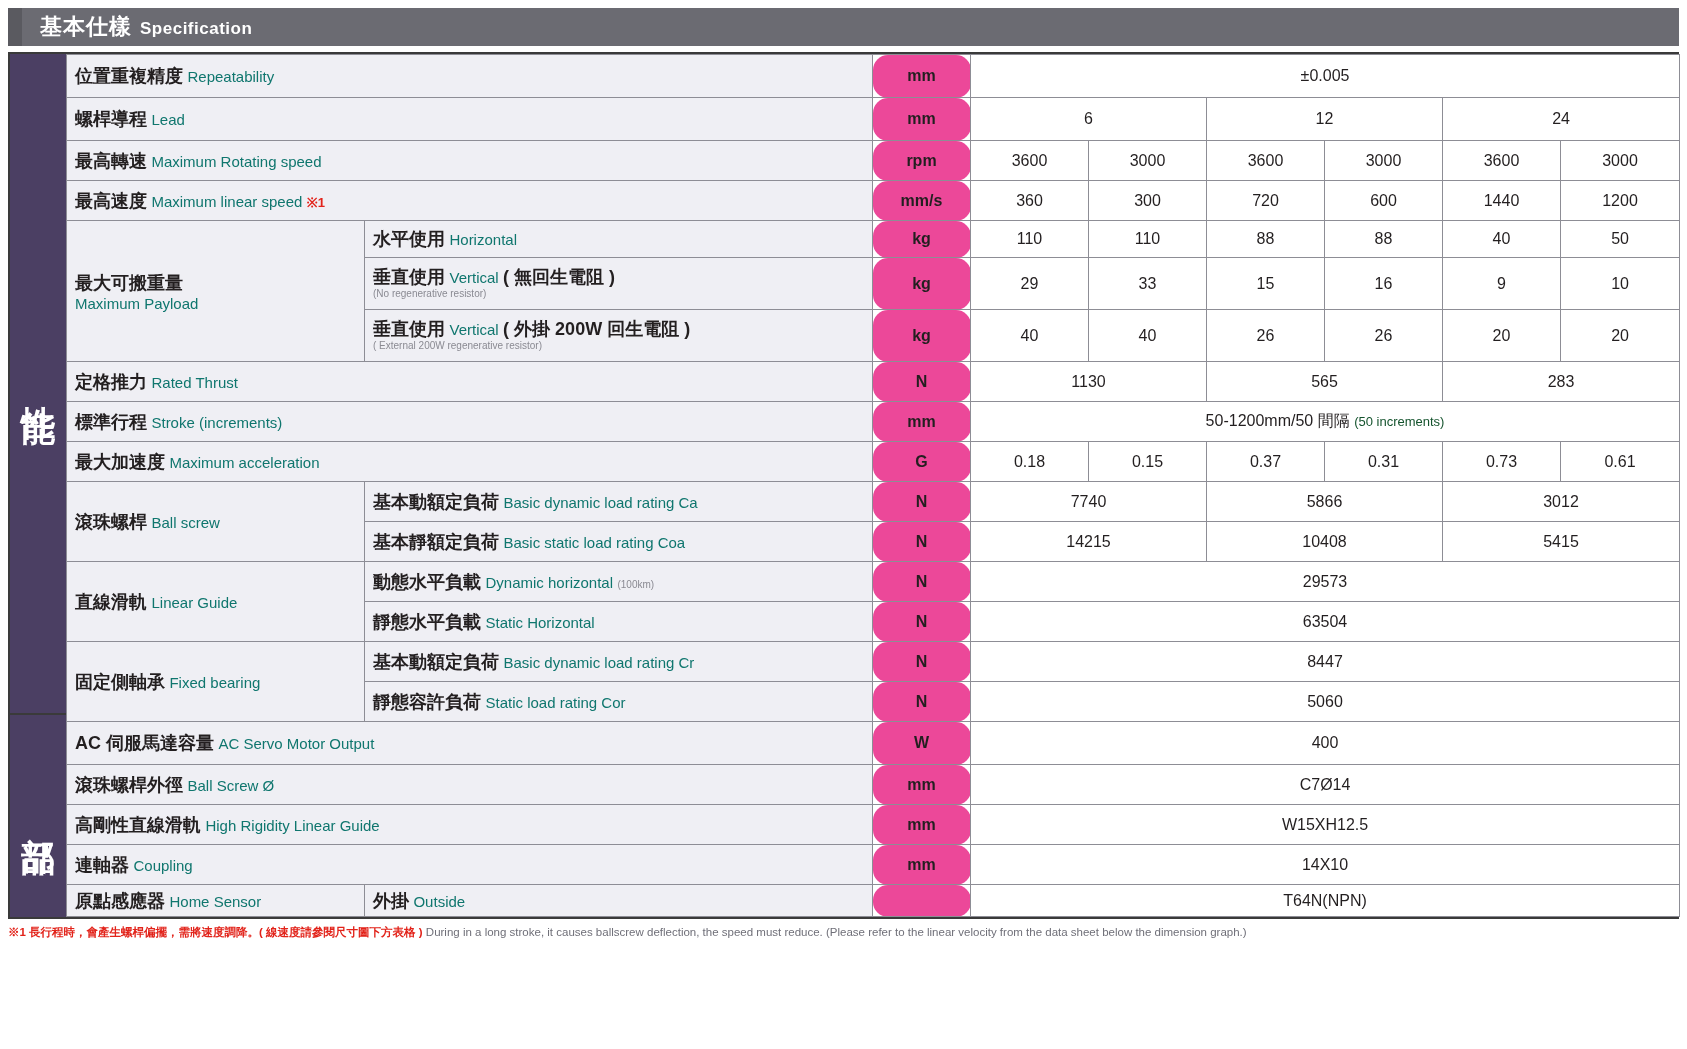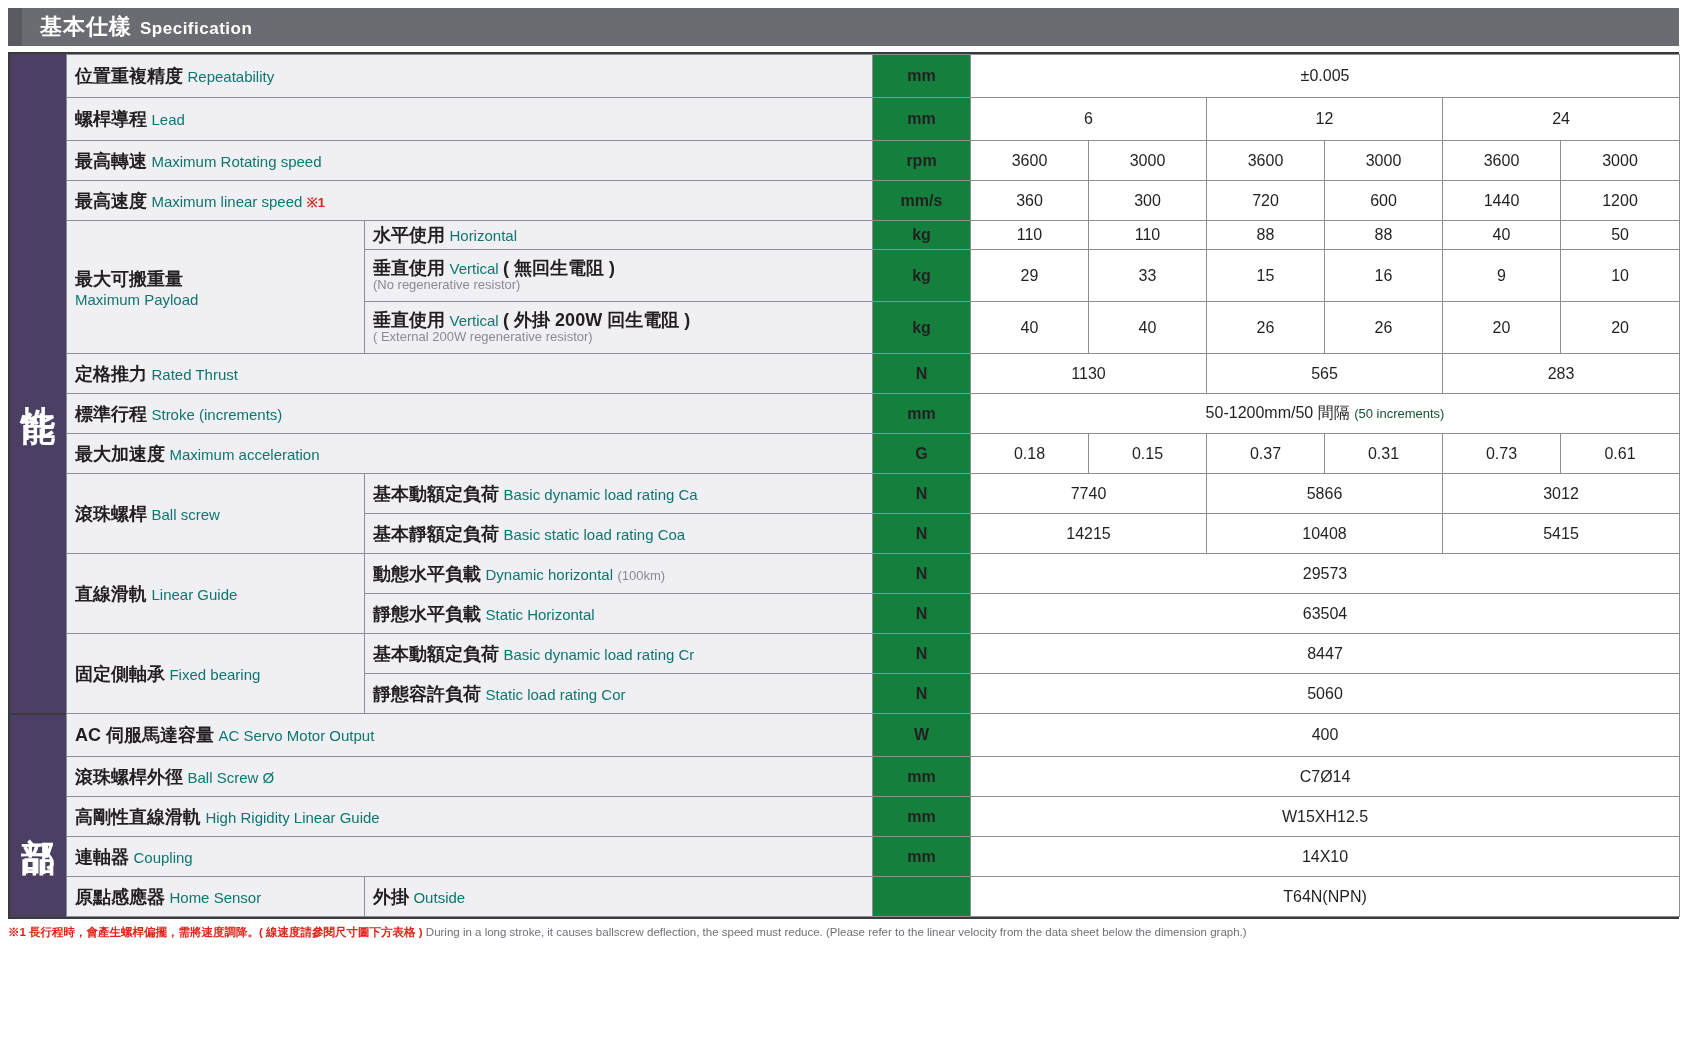--- a/index.html
+++ b/index.html
@@ -45,23 +45,23 @@
     border:1px solid #8d8d95;
     padding:0 8px;
     font-size:16px;
     box-sizing:border-box;
     vertical-align:middle;
   }
   .lbl{background:#efeff4;}
   .lbl-plain{background:#efeff4;}
   .cn{font-size:18px;font-weight:bold;color:#231f20;}
   .en{font-size:15px;color:#0f766e;font-weight:normal;}
-  .en-sm{font-size:13px;color:#8a8a92;}
+  .en-sm{font-size:10px;color:#8a8a92;}
   .note-red{color:#e2231a;font-size:13px;font-weight:bold;}
-  .unit{text-align:center;background:#15803d;font-weight:bold;font-size:17px;}
+  .unit{text-align:center;background:#ec4899;font-weight:bold;font-size:17px;border-radius:15px;}
   .val{text-align:center;font-size:19px;background:#ffffff;}
   .val-sm{text-align:center;font-size:18px;background:#ffffff;}
   .sub{font-size:13px;color:#14532d;}
   .two-line{line-height:1.15;padding-top:3px;padding-bottom:3px;}
 
   .footnote{
     margin-top:6px;font-size:11.5px;color:#4a4a52;line-height:1.3;
     white-space:nowrap;
   }
   .footnote .fn-cn{color:#e2231a;font-weight:bold;text-align:center;}
@@ -341,21 +341,21 @@
       <tr>
         <td class="lbl" colspan="2" style="height:40px;">
           <span class="cn">連軸器</span>
           <span class="en">Coupling</span>
         </td>
         <td class="unit">mm</td>
         <td class="val" colspan="6">14X10</td>
       </tr>
 
       <tr>
-        <td class="lbl" style="height:40px;">
+        <td class="lbl" style="height:32px;">
           <span class="cn">原點感應器</span>
           <span class="en">Home Sensor</span>
         </td>
         <td class="lbl-plain">
           <span class="cn">外掛</span>
           <span class="en">Outside</span>
         </td>
         <td class="unit"></td>
         <td class="val" colspan="6">T64N(NPN)</td>
       </tr>

